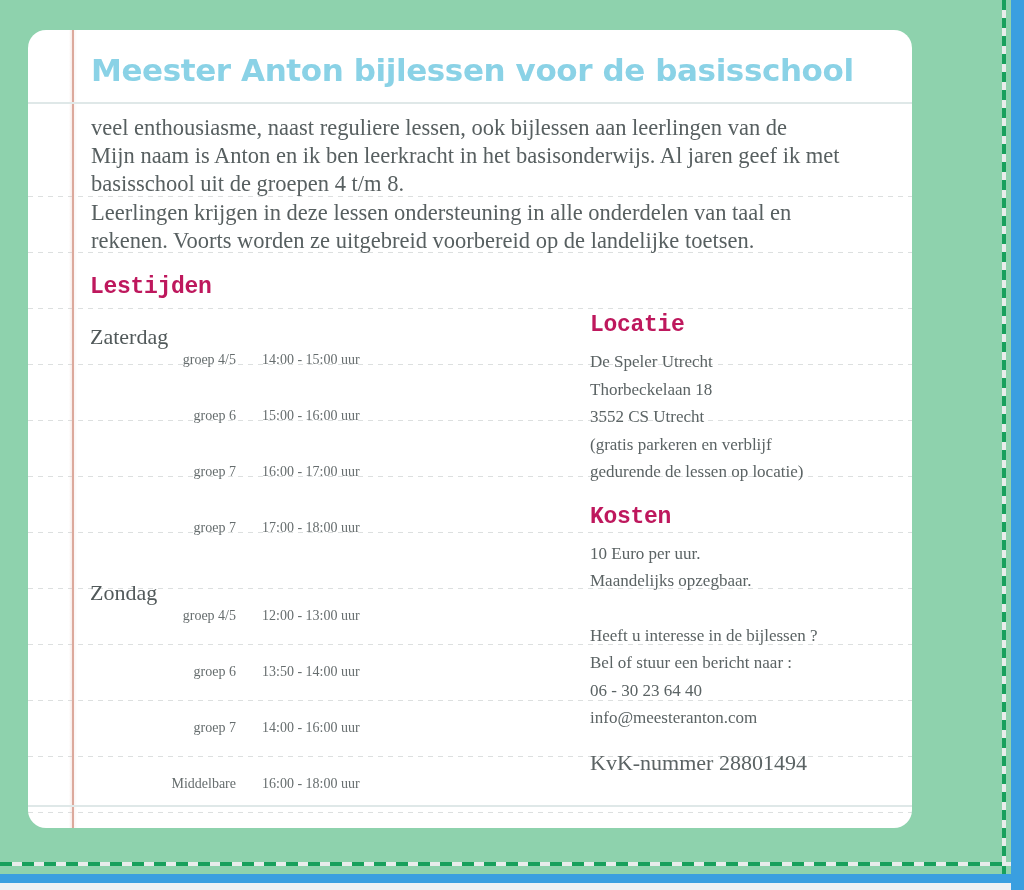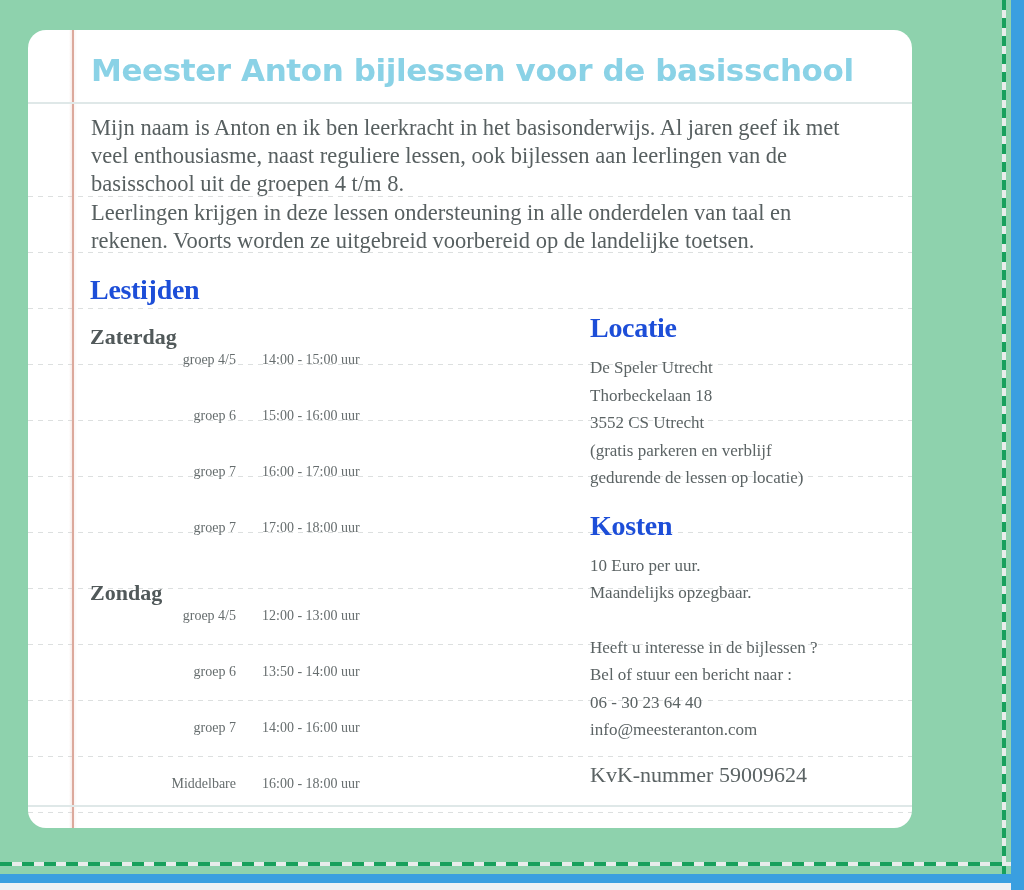--- a/index.html
+++ b/index.html
@@ -172,44 +172,44 @@
     left: 63px;
     top: 84px;
     width: 845px;
     font-size: 22.5px;
     line-height: 28.2px;
     color: #575f60;
   }
   .intro div { white-space: nowrap; }
 
   .section-head {
-    font-family: Liberation Serif, serif;
+    font-family: Liberation Mono, monospace;
     font-weight: bold;
-    font-size: 28px;
+    font-size: 23px;
     letter-spacing: -0.3px;
-    color: #1d4ed8;
+    color: #be185d;
     white-space: nowrap;
   }
 
   #lestijden-head {
     position: absolute;
     left: 62px;
     top: 244px;
   }
 
   
   .schedule {
     position: absolute;
     left: 62px;
     top: 294px;
     width: 470px;
   }
   .day-name {
     font-size: 22px;
-    font-weight: bold;
+    font-weight: normal;
     color: #51595a;
     margin-bottom: 2px;
   }
   .slot {
     display: flex;
     height: 56px;
     align-items: flex-start;
     color: #666d6e;
     font-size: 14px;
   }
@@ -260,22 +260,22 @@
     <div class="margin-rule-soft"></div>
     <div class="margin-rule"></div>
     <div class="hr-head"></div>
     <div class="hr-foot"></div>
 
     <div class="content">
 
       <div class="page-title">Meester Anton bijlessen voor de basisschool</div>
 
       <div class="intro">
+        <div>veel enthousiasme, naast reguliere lessen, ook bijlessen aan leerlingen van de</div>
         <div>Mijn naam is Anton en ik ben leerkracht in het basisonderwijs. Al jaren geef ik met</div>
-        <div>veel enthousiasme, naast reguliere lessen, ook bijlessen aan leerlingen van de</div>
         <div>basisschool uit de groepen 4 t/m 8.</div>
         <div>Leerlingen krijgen in deze lessen ondersteuning in alle onderdelen van taal en</div>
         <div>rekenen. Voorts worden ze uitgebreid voorbereid op de landelijke toetsen.</div>
       </div>
 
       <div id="lestijden-head" class="section-head">Lestijden</div>
 
       <div class="schedule">
 
         <div class="day-block-zaterdag">
@@ -338,20 +338,20 @@
         </div>
 
         <div class="contact">
           <div>Heeft u interesse in de bijlessen ?</div>
           <div>Bel of stuur een bericht naar :</div>
           <div>06 - 30 23 64 40</div>
           <div>info@meesteranton.com</div>
         </div>
 
         <div class="kvk">
-          <div>KvK-nummer 59009624</div>
+          <div>KvK-nummer 28801494</div>
         </div>
 
       </div>
 
     </div>
   </div>
 </div>
 
 </body></html>

